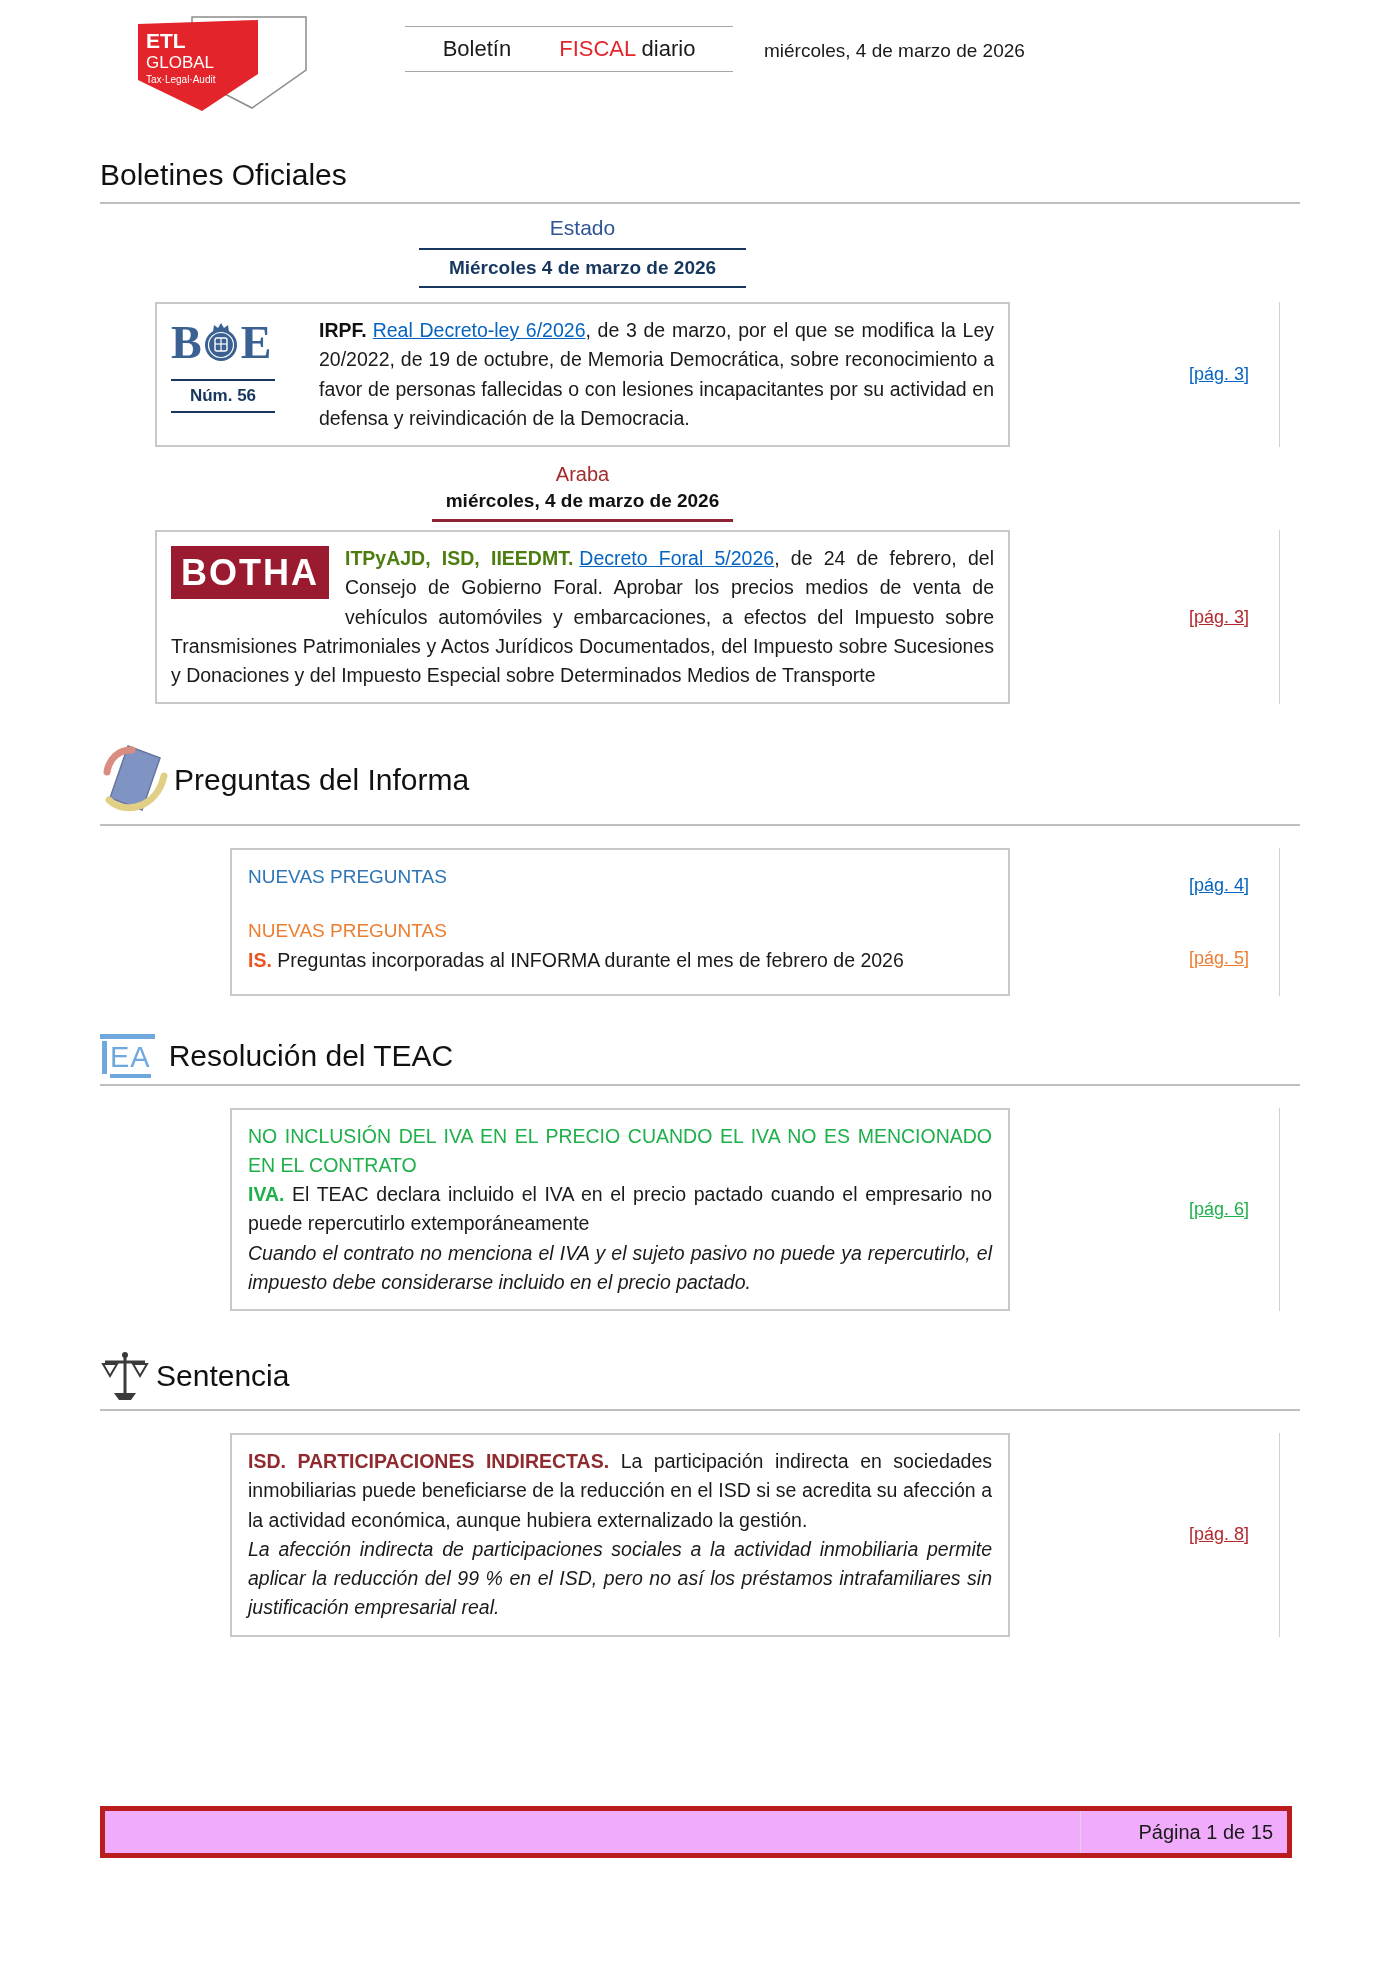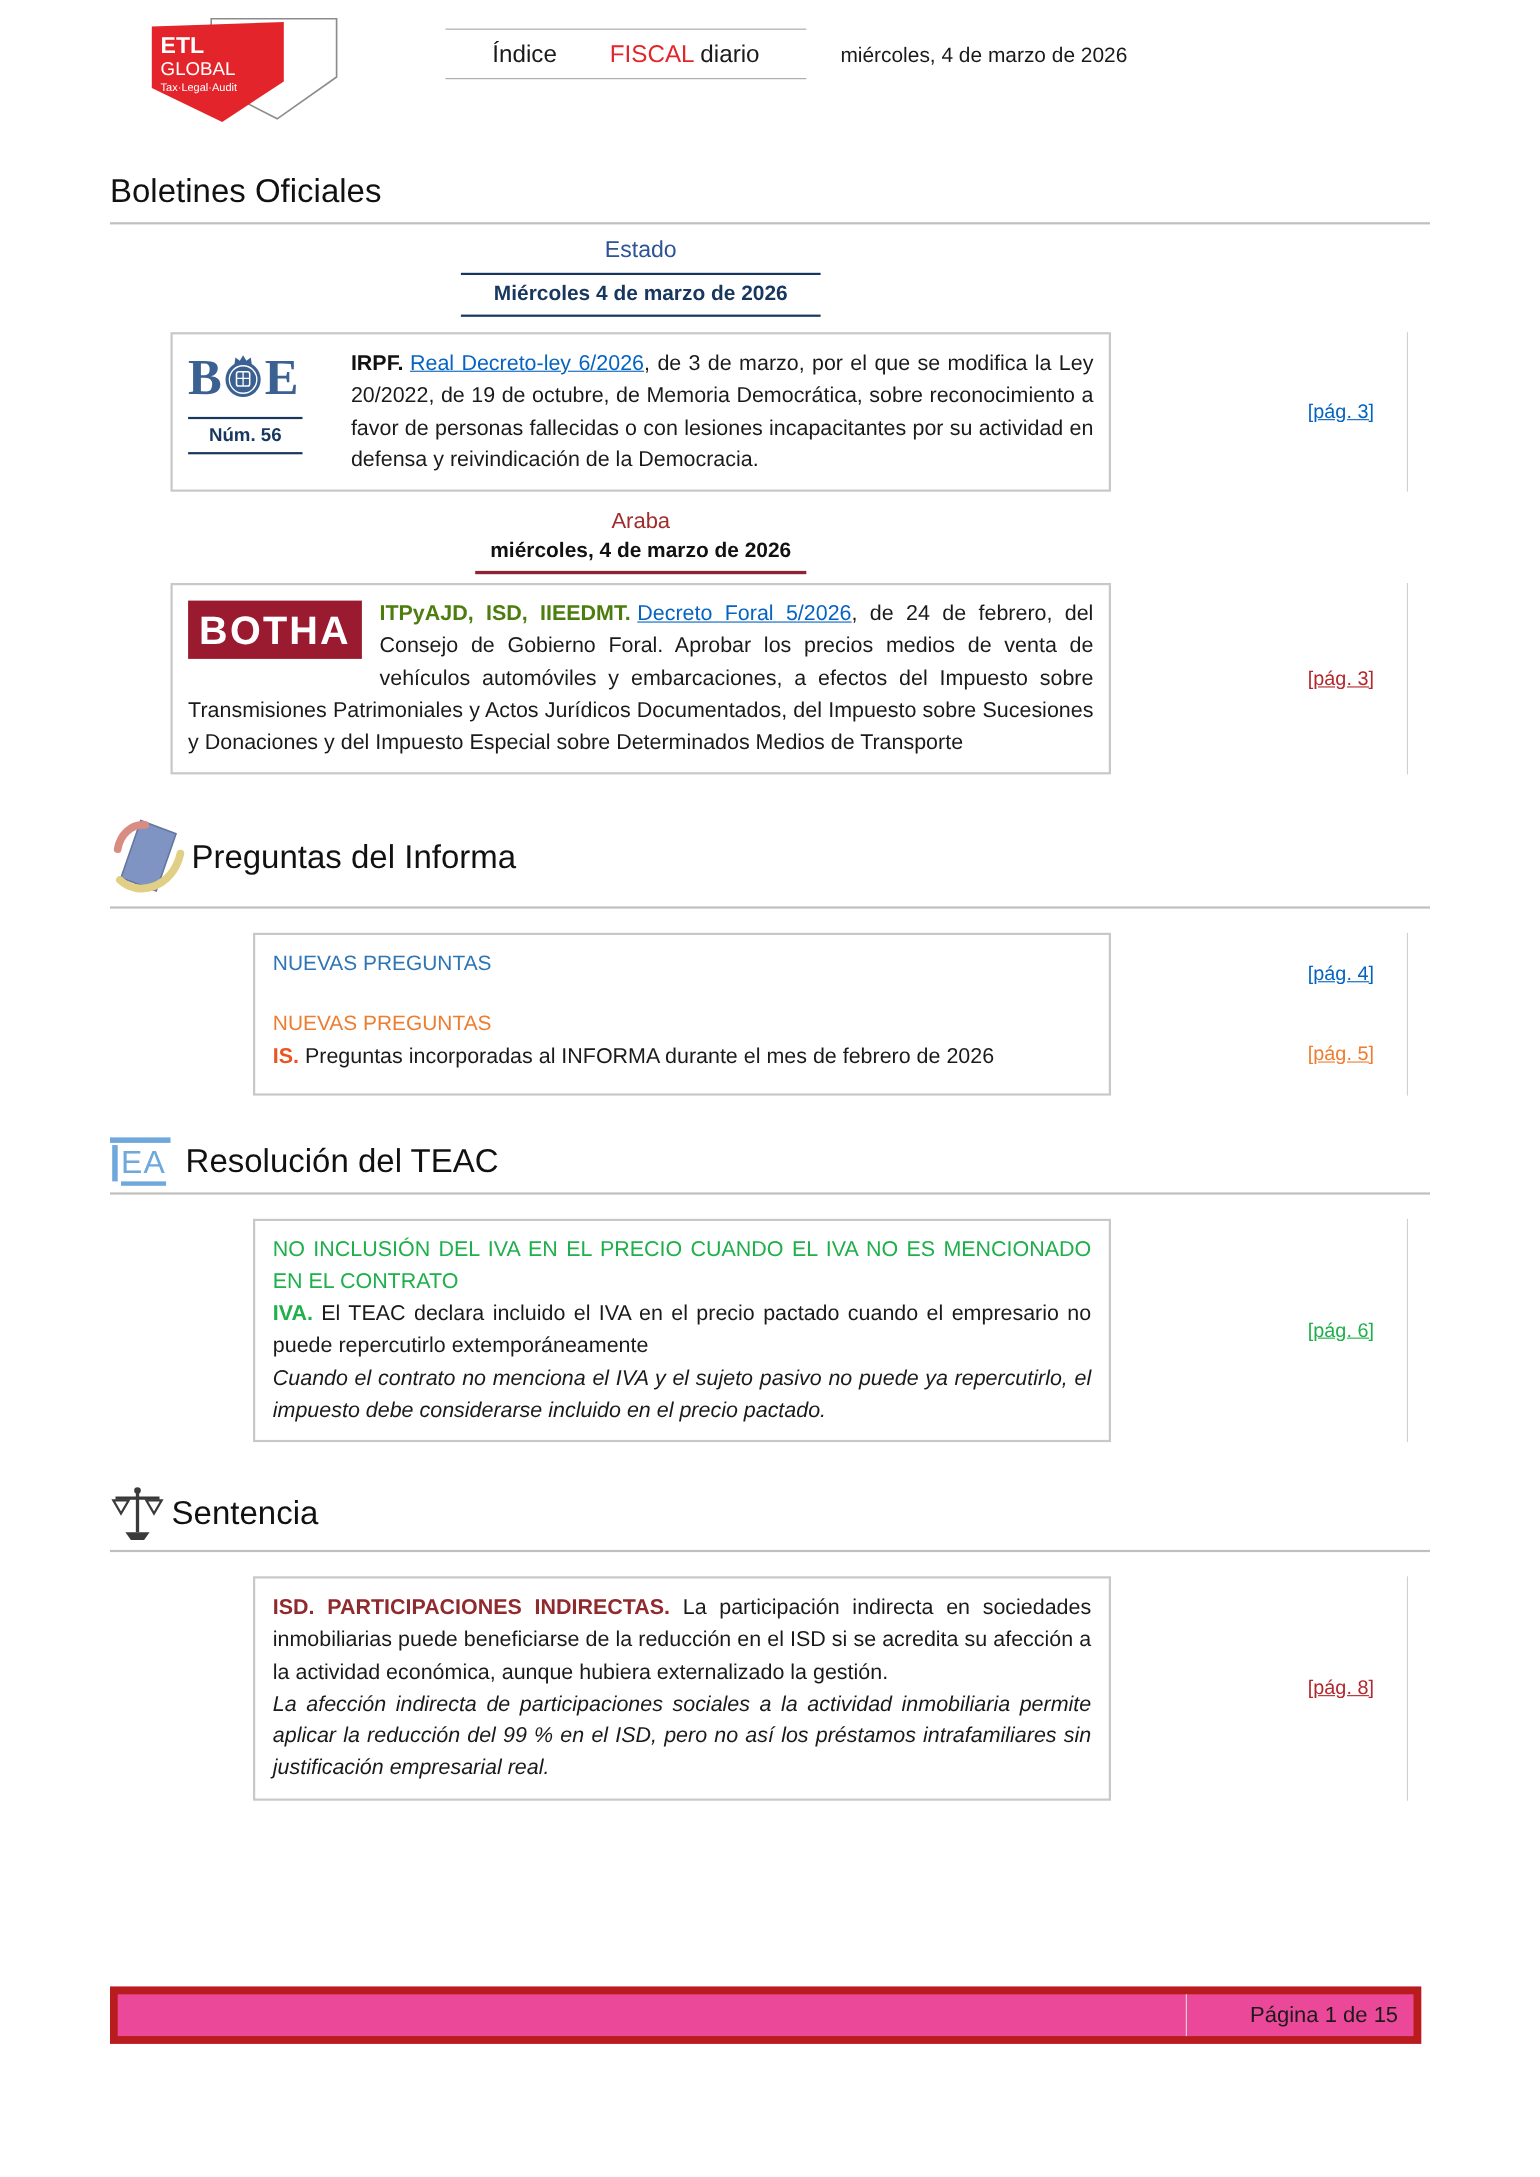--- a/index.html
+++ b/index.html
@@ -113,21 +113,21 @@
   .box-heading.darkred { color: #a43a36; }
 
   
   .tea-logo { display: inline-flex; align-items: flex-start; border-top: 5px solid #6fa8dc; padding: 2px 4px 0 2px; margin-right: 8px; }
   .tea-stem { width: 5px; height: 33px; background: #6fa8dc; margin-right: 3px; }
   .tea-ea { font-size: 29px; line-height: 33px; color: #6fa8dc; border-bottom: 4px solid #6fa8dc; letter-spacing: 1px; }
 
   
   .footer {
     position: absolute; top: 1806px; left: 100px; width: 1192px; height: 52px;
-    border: 7px solid #b91c1c; display: flex; background: #ec4899;
+    border: 5px solid #b91c1c; display: flex; background: #f0abfc;
   }
   .footer-left { flex: 1; border-right: 1px solid #d9d9d9; }
   .footer-right {
     width: 206px; display: flex; align-items: center; justify-content: flex-end;
     padding-right: 14px; font-size: 20px; color: #1a1a1a;
   }
 </style>
 </head>
 <body>
 
@@ -137,21 +137,21 @@
     <div class="etl-logo">
       <svg width="180" height="100" viewBox="0 0 180 100">
         <path d="M58 3 L172 3 L172 56 L118 94 L58 63 Z" fill="#ffffff" stroke="#8c8c8c" stroke-width="1.5"></path>
         <path d="M4 10 L124 6 L124 60 L68 97 L4 66 Z" fill="#e3242b"></path>
         <text x="12" y="34" fill="#ffffff" font-size="21" font-weight="bold">ETL</text>
         <text x="12" y="54" fill="#ffffff" font-size="17">GLOBAL</text>
         <text x="12" y="69" fill="#ffffff" font-size="10">Tax·Legal·Audit</text>
       </svg>
     </div>
     <div class="masthead">
-      <span>Índice </span><span class="red">FISCAL</span><span> diario</span>
+      <span>Boletín </span><span class="red">FISCAL</span><span> diario</span>
     </div>
     <div class="header-date">miércoles, 4 de marzo de 2026</div>
   </div>
 
 
   <h2 class="section-heading">Boletines Oficiales</h2>
 
   <div class="center-col">
     <div class="region-estado">Estado</div>
     <div><span class="estado-date-box">Miércoles 4 de marzo de 2026</span></div>

